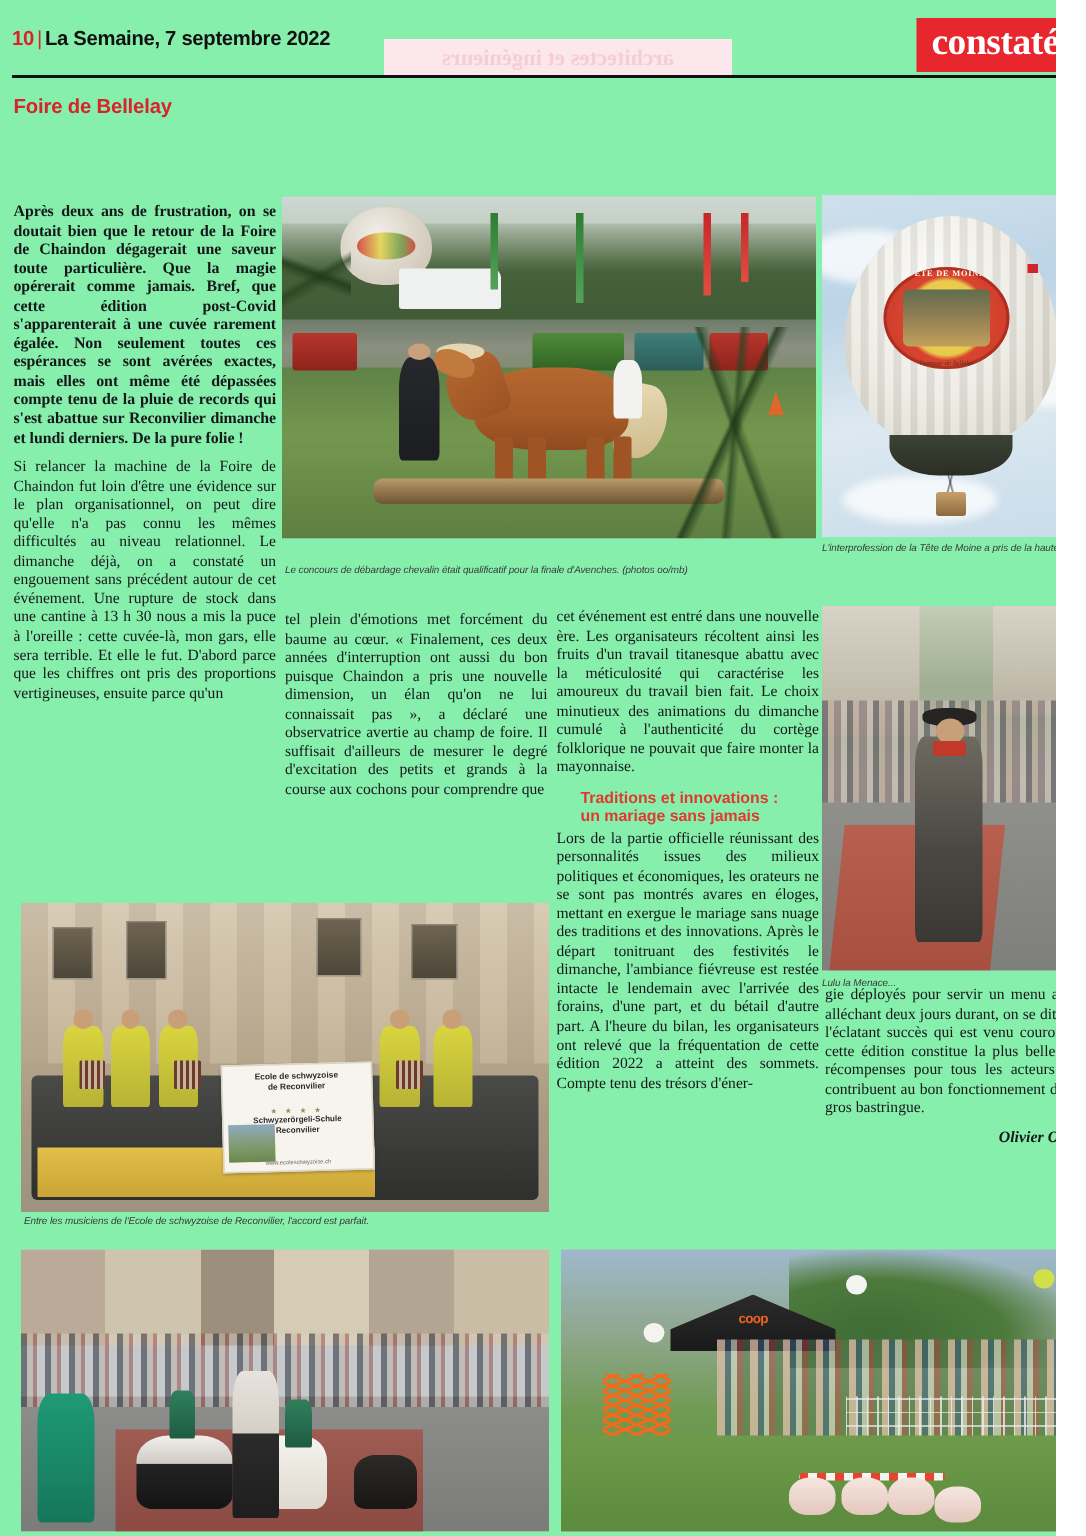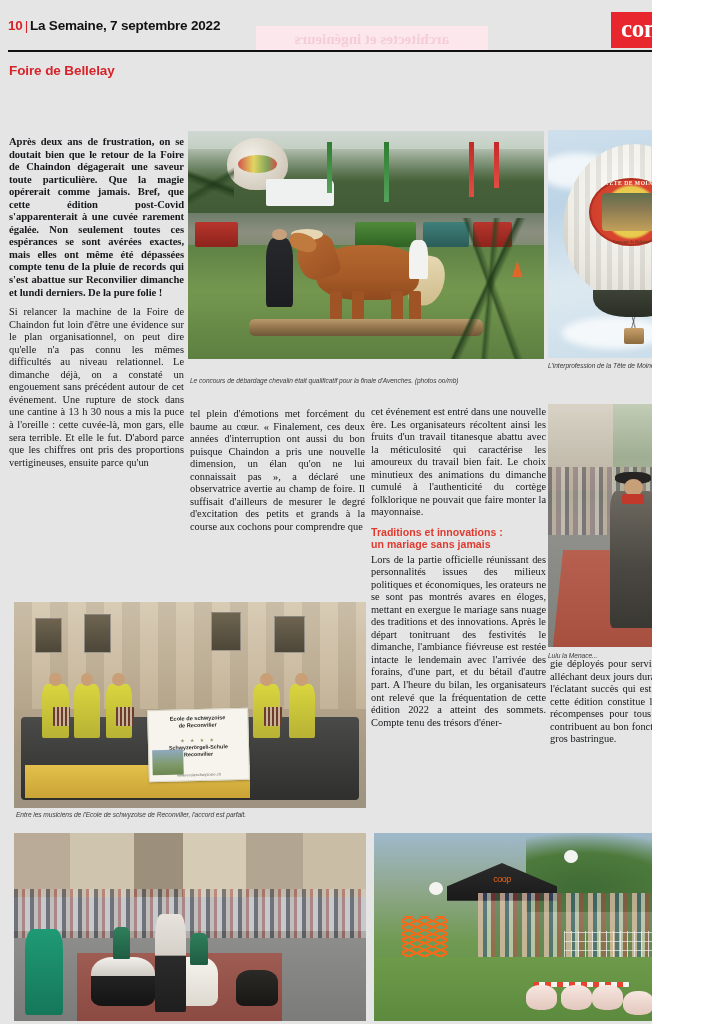--- a/index.html
+++ b/index.html
@@ -7,23 +7,23 @@
     margin: 0;
     padding: 0;
     background: #ffffff;
   }
   body {
     font-family: "Liberation Serif", serif;
     color: #1a1a1a;
   }
   #page {
     position: relative;
-    width: 652px;
+    width: 704px;
     height: 1024px;
-    background: #e5e5e5;
+    background: #86efac;
     overflow: hidden;
   }
 
   
   .masthead {
     position: absolute;
     left: 8px; top: 12px;
     width: 708px; height: 36px;
   }
   .folio-row {
@@ -110,21 +110,21 @@
   .col p { margin: 0 0 7px 0; }
   .col p:last-child { margin-bottom: 0; }
   .lead { font-weight: bold; font-size: 10.6px; letter-spacing: -0.05px; }
 
   .subhead {
     font-family: "Liberation Sans", sans-serif;
     font-weight: bold;
     font-size: 10.6px;
     line-height: 12.3px;
     color: #e03a30;
-    margin: 0 0 3px 0;
+    margin: 0 0 3px 16px;
     text-align: left;
   }
   .byline {
     text-align: right;
     font-style: italic;
     font-weight: bold;
     font-size: 10.6px;
     margin-top: 5px;
   }
 
@@ -503,21 +503,21 @@
     background: radial-gradient(ellipse at 30% 70%, #3f6b35 0%, #4d7a3c 45%, rgba(120,150,160,0) 72%);
   }
   #photo-pigs .tent {
     position:absolute; left:21%; top:16%; width:32%; height:20%;
     background: linear-gradient(180deg,#2b2b2b 0%, #1a1a1a 100%);
     clip-path: polygon(50% 0, 100% 62%, 100% 100%, 0 100%, 0 62%);
   }
   #photo-pigs .coop {
     position:absolute; left:26%; top:22%; width:22%; height:7%;
     text-align:center;
-    font-family:"Liberation Sans", sans-serif; font-weight:normal;
+    font-family:"Liberation Sans", sans-serif; font-weight:bold;
     font-size:9px; color:#e8641c; letter-spacing:-0.5px;
     line-height:10px;
   }
   #photo-pigs .crowd {
     position:absolute; left:30%; top:32%; width:70%; height:44%;
     background: repeating-linear-gradient(90deg,
       rgba(225,190,170,.75) 0 5px, rgba(60,90,130,.55) 5px 9px,
       rgba(230,225,215,.6) 9px 13px, rgba(180,70,70,.5) 13px 17px,
       rgba(90,120,80,.5) 17px 22px);
   }

